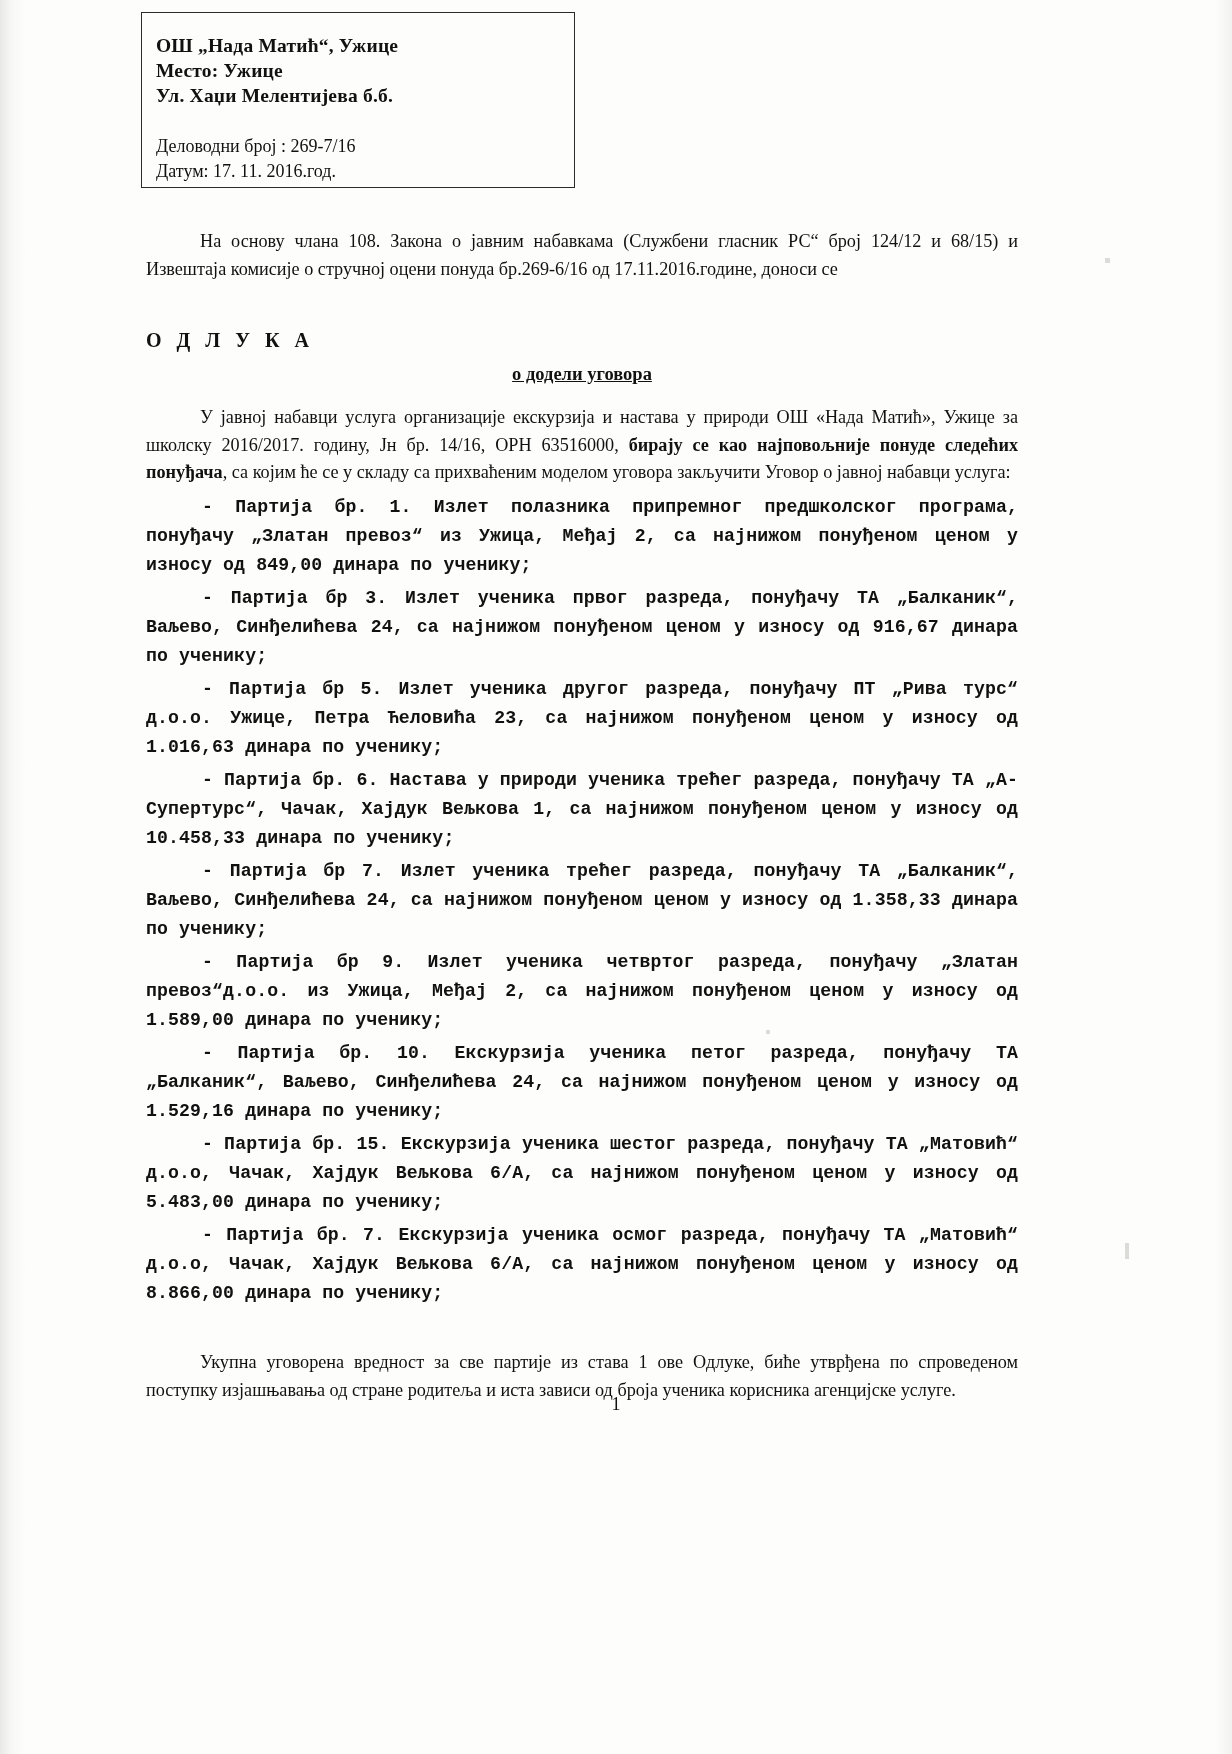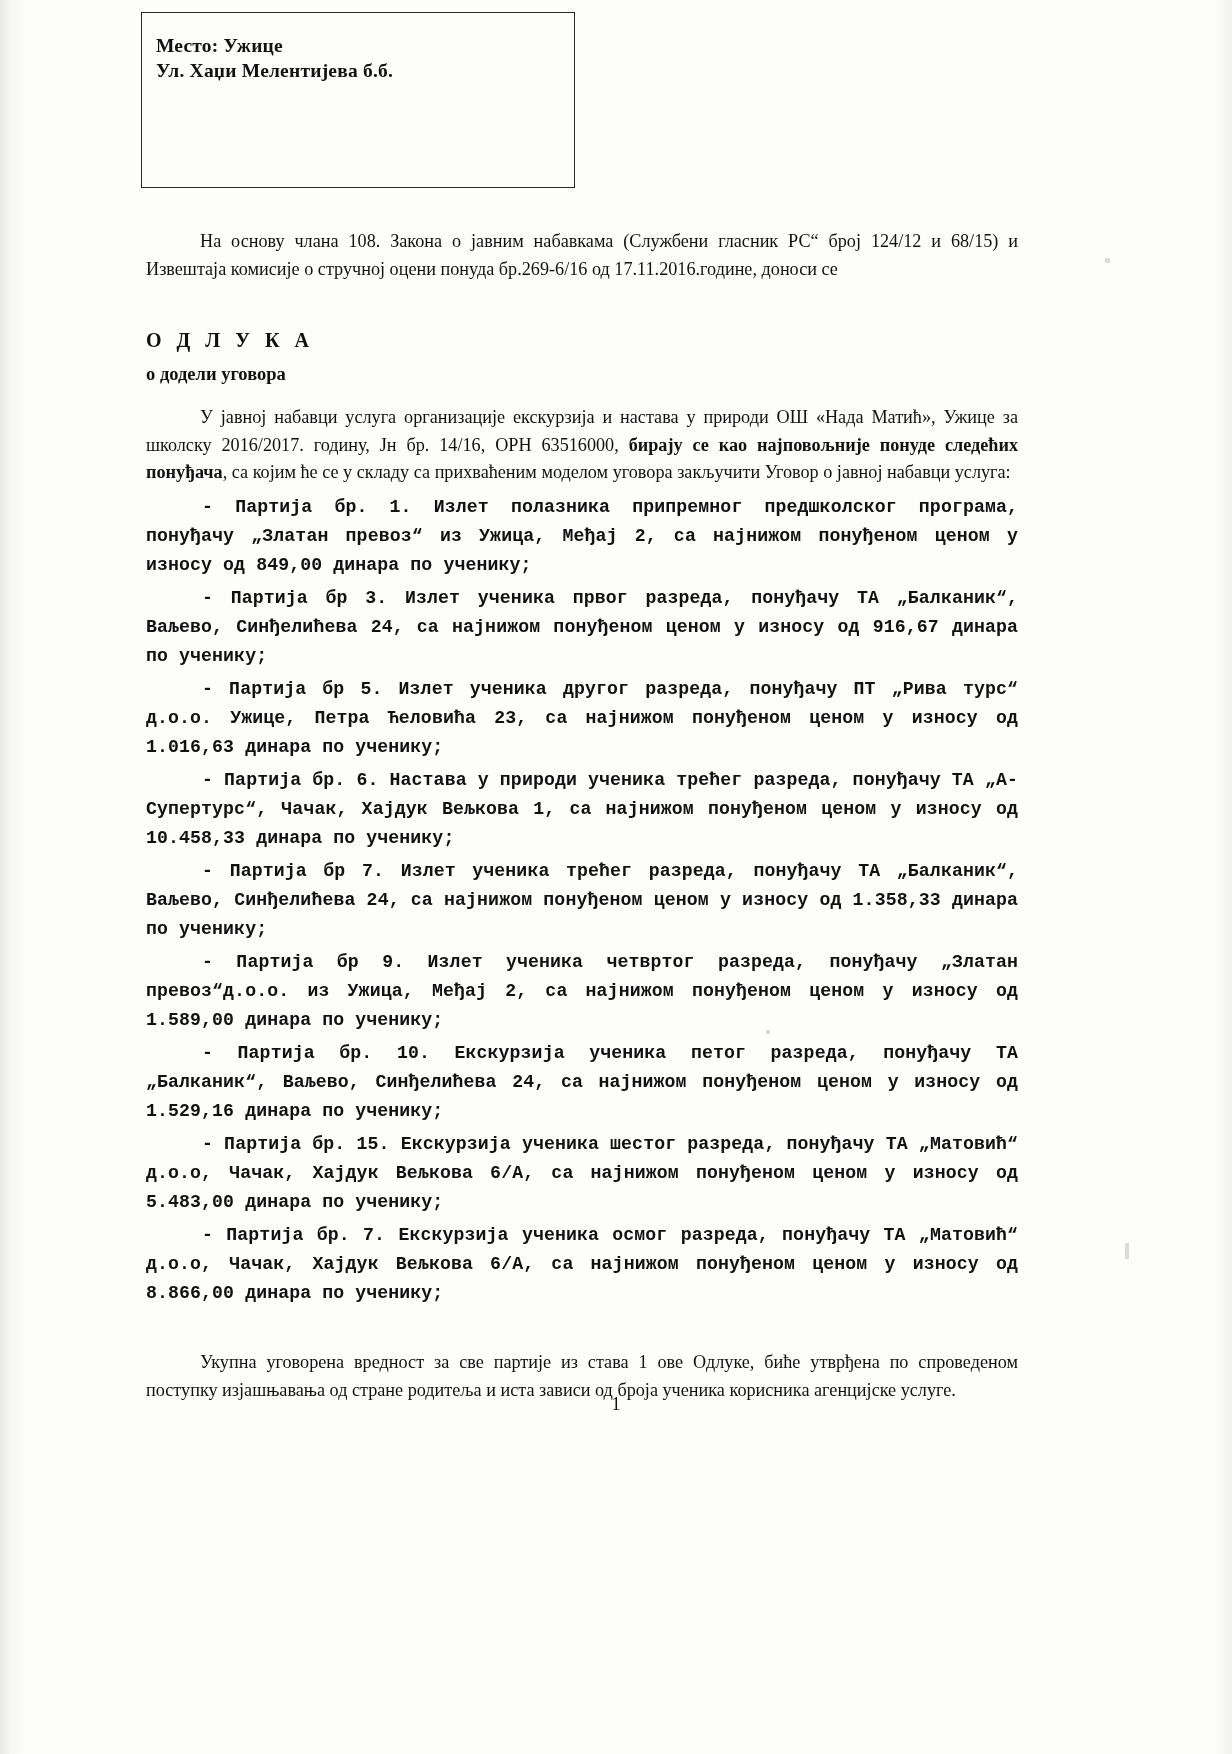--- a/index.html
+++ b/index.html
@@ -88,25 +88,26 @@
 
   .doc-title {
     text-align: left;
     font-weight: bold;
     font-size: 20px;
     letter-spacing: 5px;
     margin: 0 0 6px 0;
     text-indent: 0;
   }
   .doc-subtitle {
-    text-align: left;
+    text-align: center;
     font-weight: bold;
     font-size: 18.5px;
     margin: 0 0 4px 0;
     text-indent: 0;
+    text-decoration: underline;
   }
 
   .lead {
     text-indent: 54px;
     margin-bottom: 6px;
     margin-top: 16px;
   }
   .lead b { font-weight: bold; }
 
   .lot {
@@ -139,22 +140,27 @@
 
 <div class="page">
 
   <div class="scan-edge-left"></div>
   <div class="scan-edge-right"></div>
   <div class="scan-speck" style="left:1105px; top:258px; width:5px; height:5px;"></div>
   <div class="scan-speck" style="left:1125px; top:1243px; width:4px; height:16px;"></div>
   <div class="scan-speck" style="left:766px; top:1030px; width:4px; height:4px;"></div>
 
   <div class="header-box">
+    <div class="org-line">ОШ „Нада Матић“, Ужице</div>
     <div class="org-line">Место: Ужице</div>
     <div class="org-line">Ул. Хаџи Мелентијева б.б.</div>
+    <div class="reg-block">
+      <div>Деловодни број : 269-7/16</div>
+      <div>Датум:  17. 11. 2016.год.</div>
+    </div>
   </div>
 
   <div class="body-area">
 
     <p class="intro">На основу члана  108. Закона о јавним набавкама (Службени гласник РС“ број 124/12 и 68/15) и Извештаја комисије о стручној оцени понуда бр.269-6/16 од 17.11.2016.године, доноси се</p>
 
     <p class="doc-title">О Д Л У К А</p>
     <p class="doc-subtitle">о додели уговора</p>
 
     <p class="lead"><span>У јавној набавци услуга организације екскурзија и настава у природи ОШ «Нада Матић», Ужице за школску 2016/2017. годину, Јн бр. 14/16, ОРН 63516000, </span><b>бирају се као најповољније понуде следећих понуђача</b><span>, са којим ће се у складу са прихваћеним моделом уговора закључити Уговор о јавној набавци услуга:</span></p>

